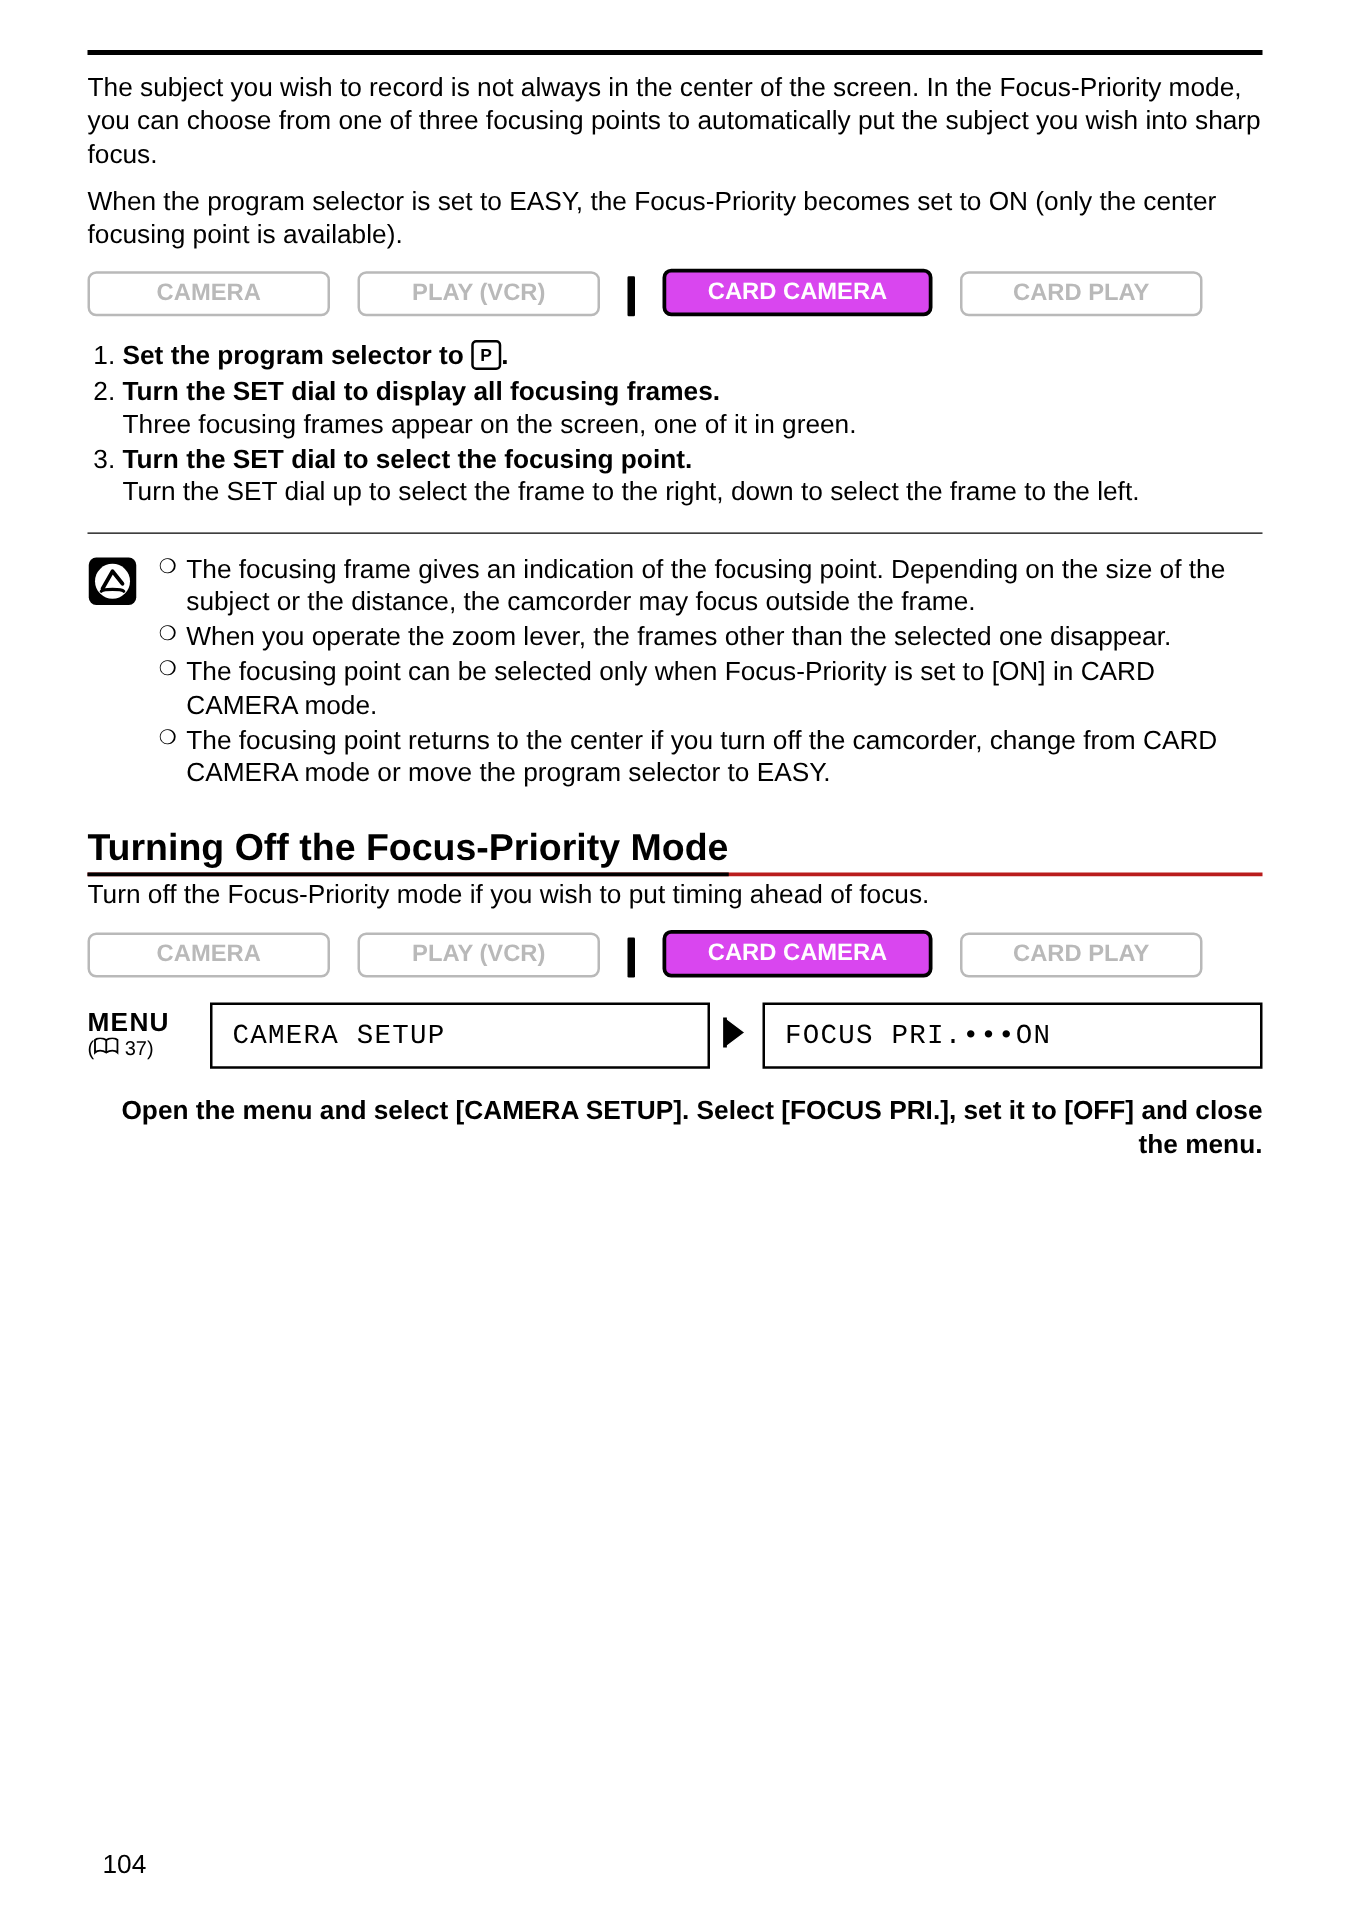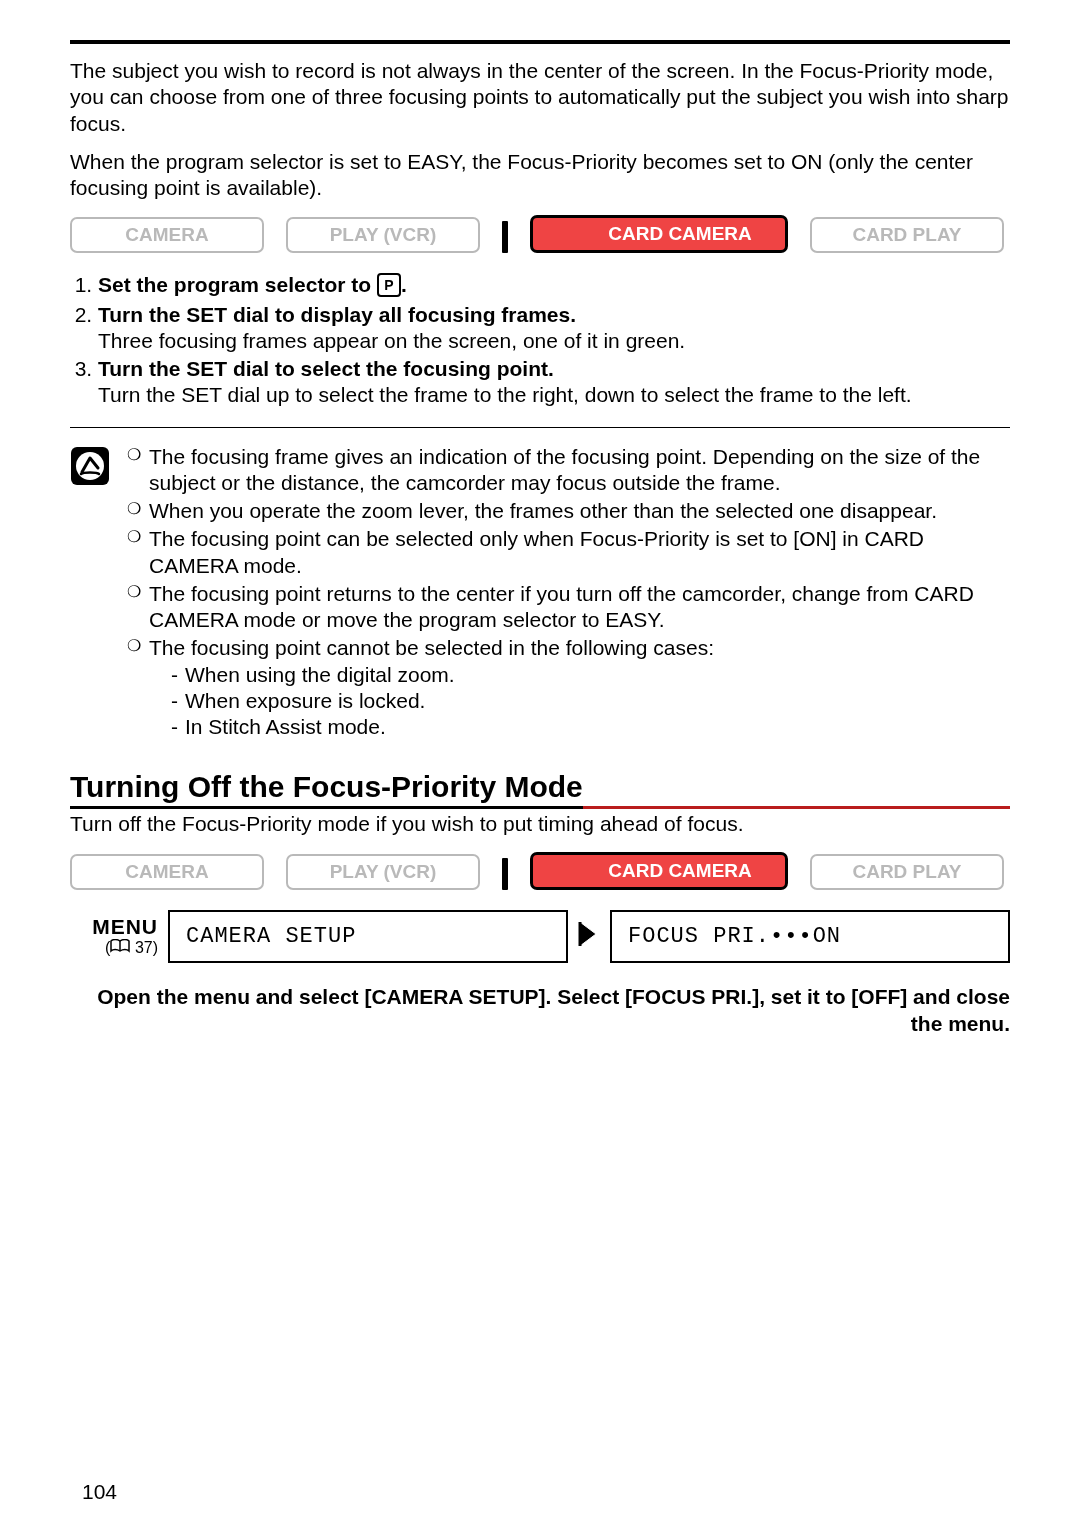--- a/index.html
+++ b/index.html
@@ -45,23 +45,22 @@
     border: 2px solid #b9b9b9;
     border-radius: 7px;
     padding: 5px 0;
     text-align: center;
     color: #b9b9b9;
     width: 190px;
   }
   .mode-box.active {
     border: 3px solid #000;
     color: #fff;
-    background: #ef4444;
+    background: #d946ef;
     width: 210px;
-    padding-left: 42px;
   }
   .mode-sep {
     width: 6px;
     height: 32px;
     background: #000;
     border-radius: 1px;
   }
   ol.steps {
     margin: 0 0 12px 0;
     padding-left: 28px;
@@ -152,21 +151,21 @@
     padding-bottom: 2px;
   }
   .menu-path {
     display: flex;
     align-items: center;
     margin: 14px 0 20px 0;
     gap: 10px;
   }
   .menu-label {
     width: 88px;
-    text-align: right;
+    text-align: left;
   }
   .menu-label .menu-title {
     font-weight: 900;
     font-size: 21px;
     letter-spacing: 1px;
     display: block;
   }
   .menu-label .menu-ref {
     font-size: 16px;
     margin-top: 25px;
@@ -243,28 +242,20 @@
         <rect x="6" y="6" width="28" height="28" rx="14" fill="#fff"></rect>
         <path d="M12 26 L20 12 L28 22" stroke="#000" stroke-width="3" fill="none" stroke-linecap="round" stroke-linejoin="round"></path>
         <path d="M11 28 C 13 26, 27 26, 29 28" stroke="#000" stroke-width="2.5" fill="none" stroke-linecap="round"></path>
       </svg>
     </div>
     <ul class="note-list">
       <li>The focusing frame gives an indication of the focusing point. Depending on the size of the subject or the distance, the camcorder may focus outside the frame.</li>
       <li>When you operate the zoom lever, the frames other than the selected one disappear.</li>
       <li>The focusing point can be selected only when Focus-Priority is set to [ON] in CARD CAMERA mode.</li>
       <li>The focusing point returns to the center if you turn off the camcorder, change from CARD CAMERA mode or move the program selector to EASY.</li>
-      <li>
-        <span>The focusing point cannot be selected in the following cases:</span>
-        <ul class="note-sublist">
-          <li>When using the digital zoom.</li>
-          <li>When exposure is locked.</li>
-          <li>In Stitch Assist mode.</li>
-        </ul>
-      </li>
     </ul>
   </div>
 
   <div class="subhead-wrap" style="margin-top:28px;">
     <span class="subhead-inner">Turning Off the Focus-Priority Mode</span>
   </div>
 
   <p class="body">Turn off the Focus-Priority mode if you wish to put timing ahead of focus.</p>
 
   <div class="mode-row">

